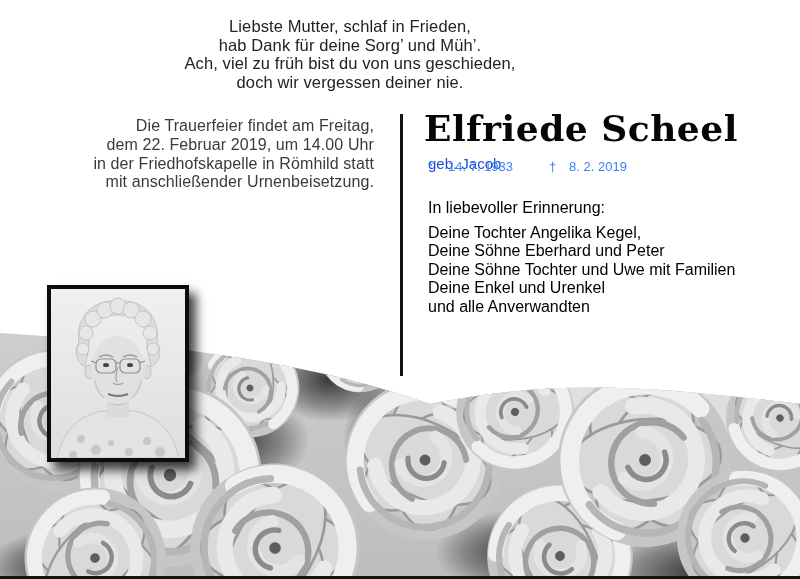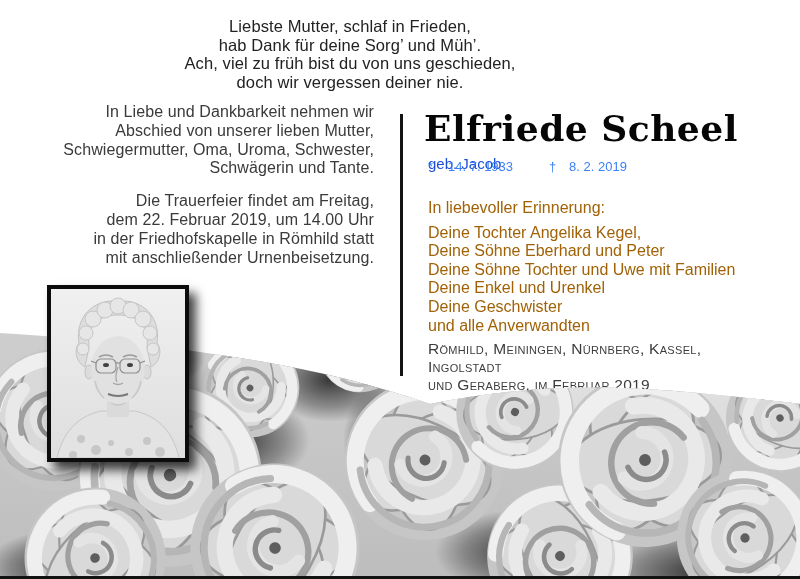--- a/index.html
+++ b/index.html
@@ -27,21 +27,21 @@
   .name{
     position:absolute;left:424px;top:96px;
     font-family:"DejaVu Serif","Liberation Serif",serif;font-weight:700;
     font-size:36px;line-height:40px;color:#060606;letter-spacing:.5px;margin-top:12px;
   }
   .maiden{position:absolute;left:428px;top:155px;font-size:15px;color:#1d4ed8;}
   .dates{position:absolute;left:428px;top:159px;font-size:13px;color:#3b82f6;}
   .dates .sym{display:inline-block;width:20px;}
   .dates .death-group{margin-left:36px;}
   .memorial{
-    position:absolute;left:428px;top:199px;font-size:16px;line-height:18.6px;color:#a16207;
+    position:absolute;left:428px;top:199px;font-size:16px;line-height:18.6px;color:#000000;
   }
   .memorial .heading{margin-bottom:6px;}
   .closing{
     position:absolute;left:428px;top:340px;font-size:15.5px;line-height:18px;
     font-variant:small-caps;letter-spacing:.3px;color:#3c3c3c;width:340px;
   }
   
   .photo-frame{
     position:absolute;left:47px;top:285px;width:134px;height:169px;
     border:4px solid #0c0c0c;background:#eaeaea;
@@ -59,26 +59,20 @@
 <div class="page">
 
   <div class="poem">
     <div>Liebste Mutter, schlaf in Frieden,</div>
     <div>hab Dank für deine Sorg’ und Müh’.</div>
     <div>Ach, viel zu früh bist du von uns geschieden,</div>
     <div>doch wir vergessen deiner nie.</div>
   </div>
 
   <div class="left-col">
-    <div class="farewell">
-      <div>In Liebe und Dankbarkeit nehmen wir</div>
-      <div>Abschied von unserer lieben Mutter,</div>
-      <div>Schwiegermutter, Oma, Uroma, Schwester,</div>
-      <div>Schwägerin und Tante.</div>
-    </div>
     <div class="service">
       <div>Die Trauerfeier findet am Freitag,</div>
       <div>dem 22. Februar 2019, um 14.00 Uhr</div>
       <div>in der Friedhofskapelle in Römhild statt</div>
       <div>mit anschließender Urnenbeisetzung.</div>
     </div>
   </div>
 
   <div class="divider"></div>
 
@@ -87,28 +81,23 @@
   <div class="dates">
     <span class="sym">*</span><span>14. 7. 1933</span><span class="death-group"><span class="sym">†</span><span>8. 2. 2019</span></span>
   </div>
 
   <div class="memorial">
     <div class="heading">In liebevoller Erinnerung:</div>
     <div>Deine Tochter Angelika Kegel,</div>
     <div>Deine Söhne Eberhard und Peter</div>
     <div>Deine Söhne Tochter und Uwe mit Familien</div>
     <div>Deine Enkel und Urenkel</div>
-    <div>Deine Geschwister</div>
     <div>und alle Anverwandten</div>
   </div>
 
-  <div class="closing">
-    <div>Römhild, Meiningen, Nürnberg, Kassel, Ingolstadt</div>
-    <div>und Geraberg, im Februar 2019</div>
-  </div>
 
   <svg class="roses" viewBox="0 0 800 259" preserveAspectRatio="none" aria-hidden="true">
     <defs>
       <linearGradient id="bandBg" x1="0" y1="0" x2="0" y2="1">
         <stop offset="0" stop-color="#cfcfcf"></stop>
         <stop offset="1" stop-color="#bdbdbd"></stop>
       </linearGradient>
       <radialGradient id="shade">
         <stop offset="0" stop-color="#1d1d1d" stop-opacity=".85"></stop>
         <stop offset=".65" stop-color="#1d1d1d" stop-opacity=".35"></stop>

